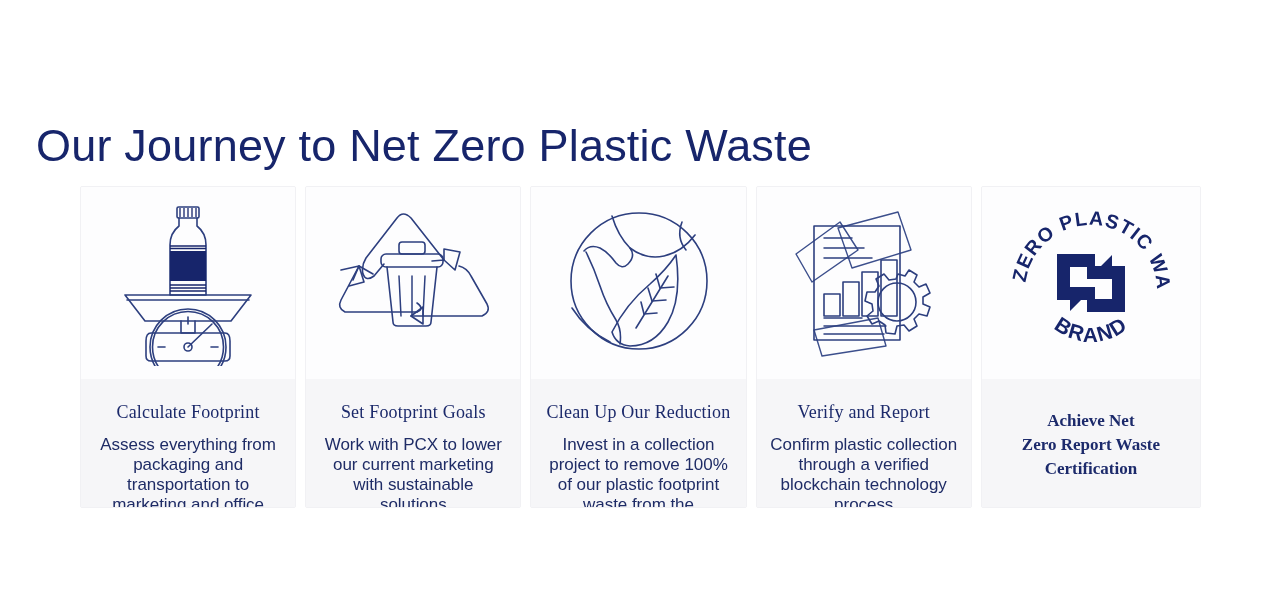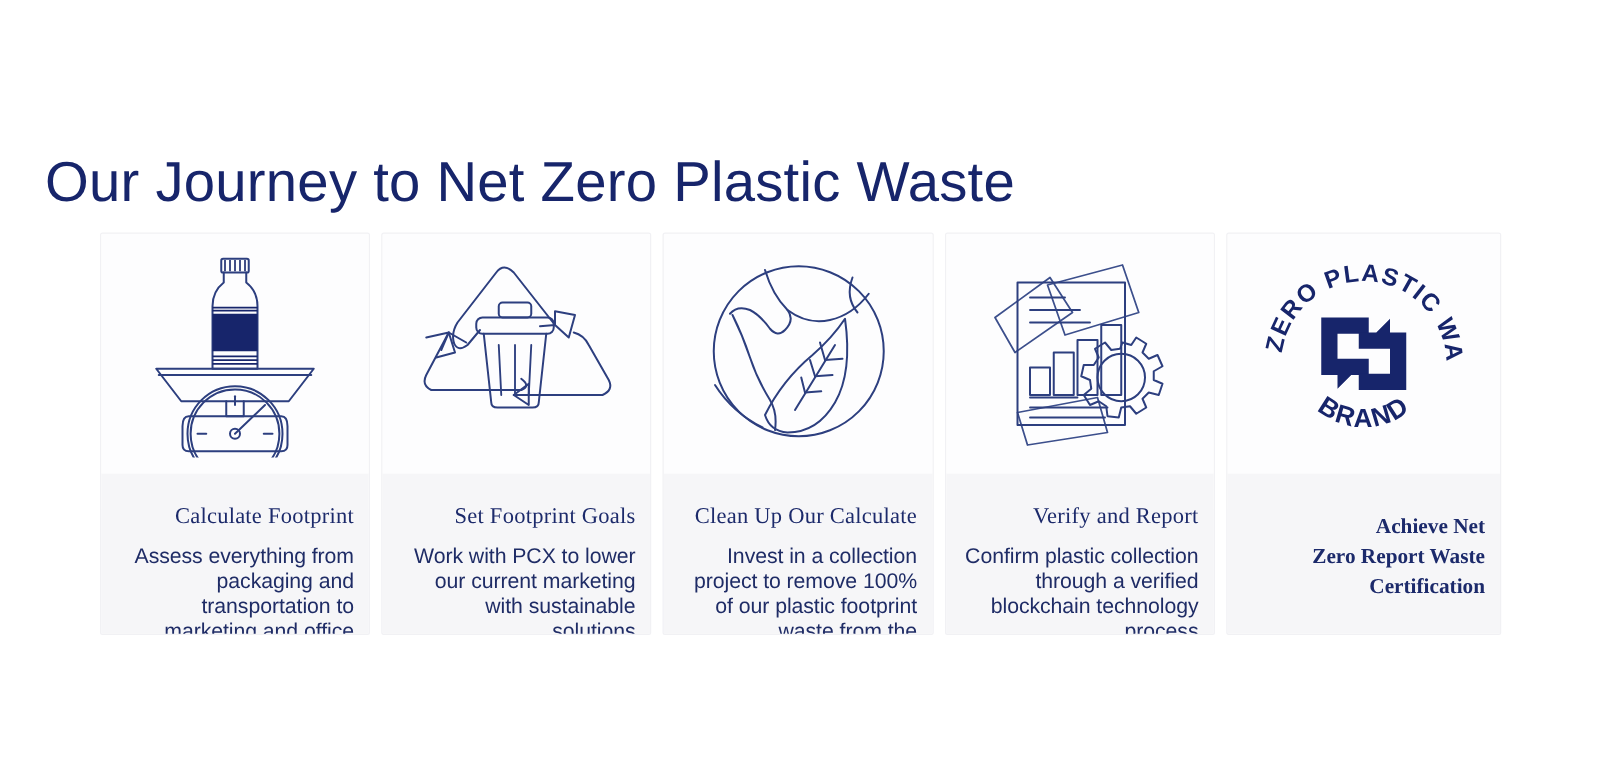--- a/index.html
+++ b/index.html
@@ -66,21 +66,21 @@
     background: #fdfdfe;
     display: flex;
     align-items: center;
     justify-content: center;
   }
   .card-body {
     flex: 1 1 auto;
     background: #f6f6f8;
     padding: 22px 12px 0 12px;
     box-sizing: border-box;
-    text-align: right;
+    text-align: center;
   }
   .card-heading {
     font-family: "Liberation Serif", "DejaVu Serif", serif;
     font-size: 18px;
     line-height: 22px;
     font-weight: 400;
     color: #1c2a6b;
     margin: 0 0 12px 0;
     letter-spacing: 0.2px;
   }
@@ -221,21 +221,21 @@
               <path d="M96 80 L110 79"></path>
               <path d="M88 93 L84 80"></path>
               <path d="M88 93 L102 92"></path>
               <path d="M80 106 L77 94"></path>
               <path d="M80 106 L93 105"></path>
             </g>
           </svg>
         </span>
       </div>
       <div class="card-body">
-        <div class="card-heading">Clean Up Our Calculate</div>
+        <div class="card-heading">Clean Up Our Reduction</div>
         <p class="card-text">Invest in a collection project to remove 100% of our plastic footprint waste from the environment</p>
       </div>
     </div>
 
     <div class="card">
       <div class="card-icon">
         <span>
           <svg width="155" height="155" viewBox="0 0 155 155">
 
             <path class="ln-thin" d="M52 22 L112 6 L125 44 L66 62 Z"></path>

